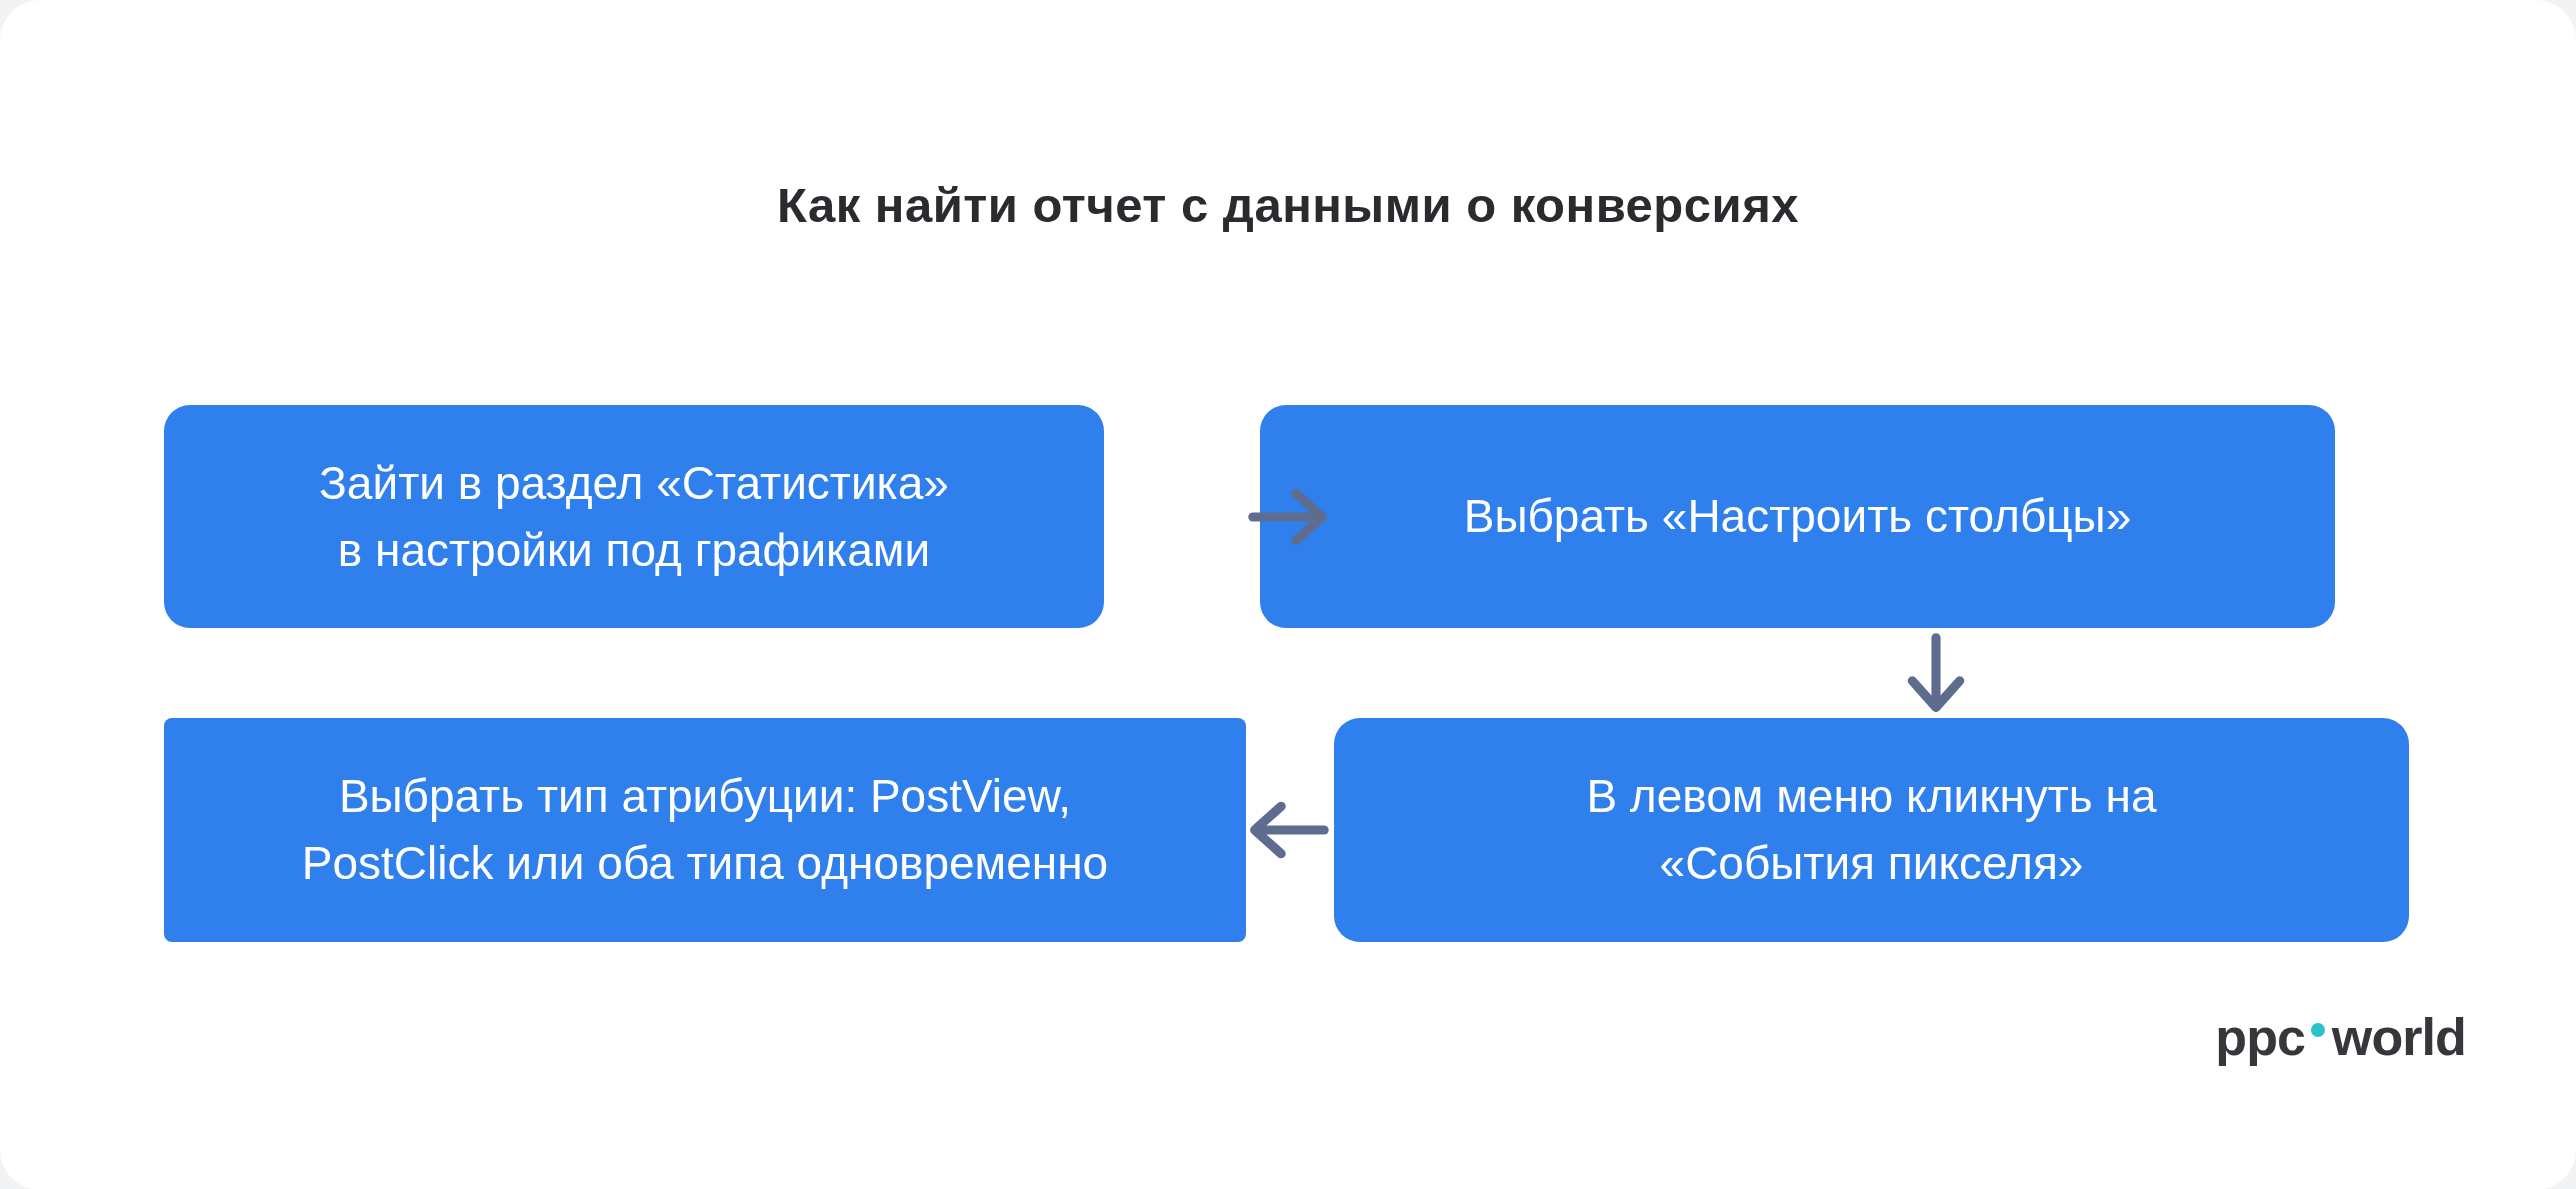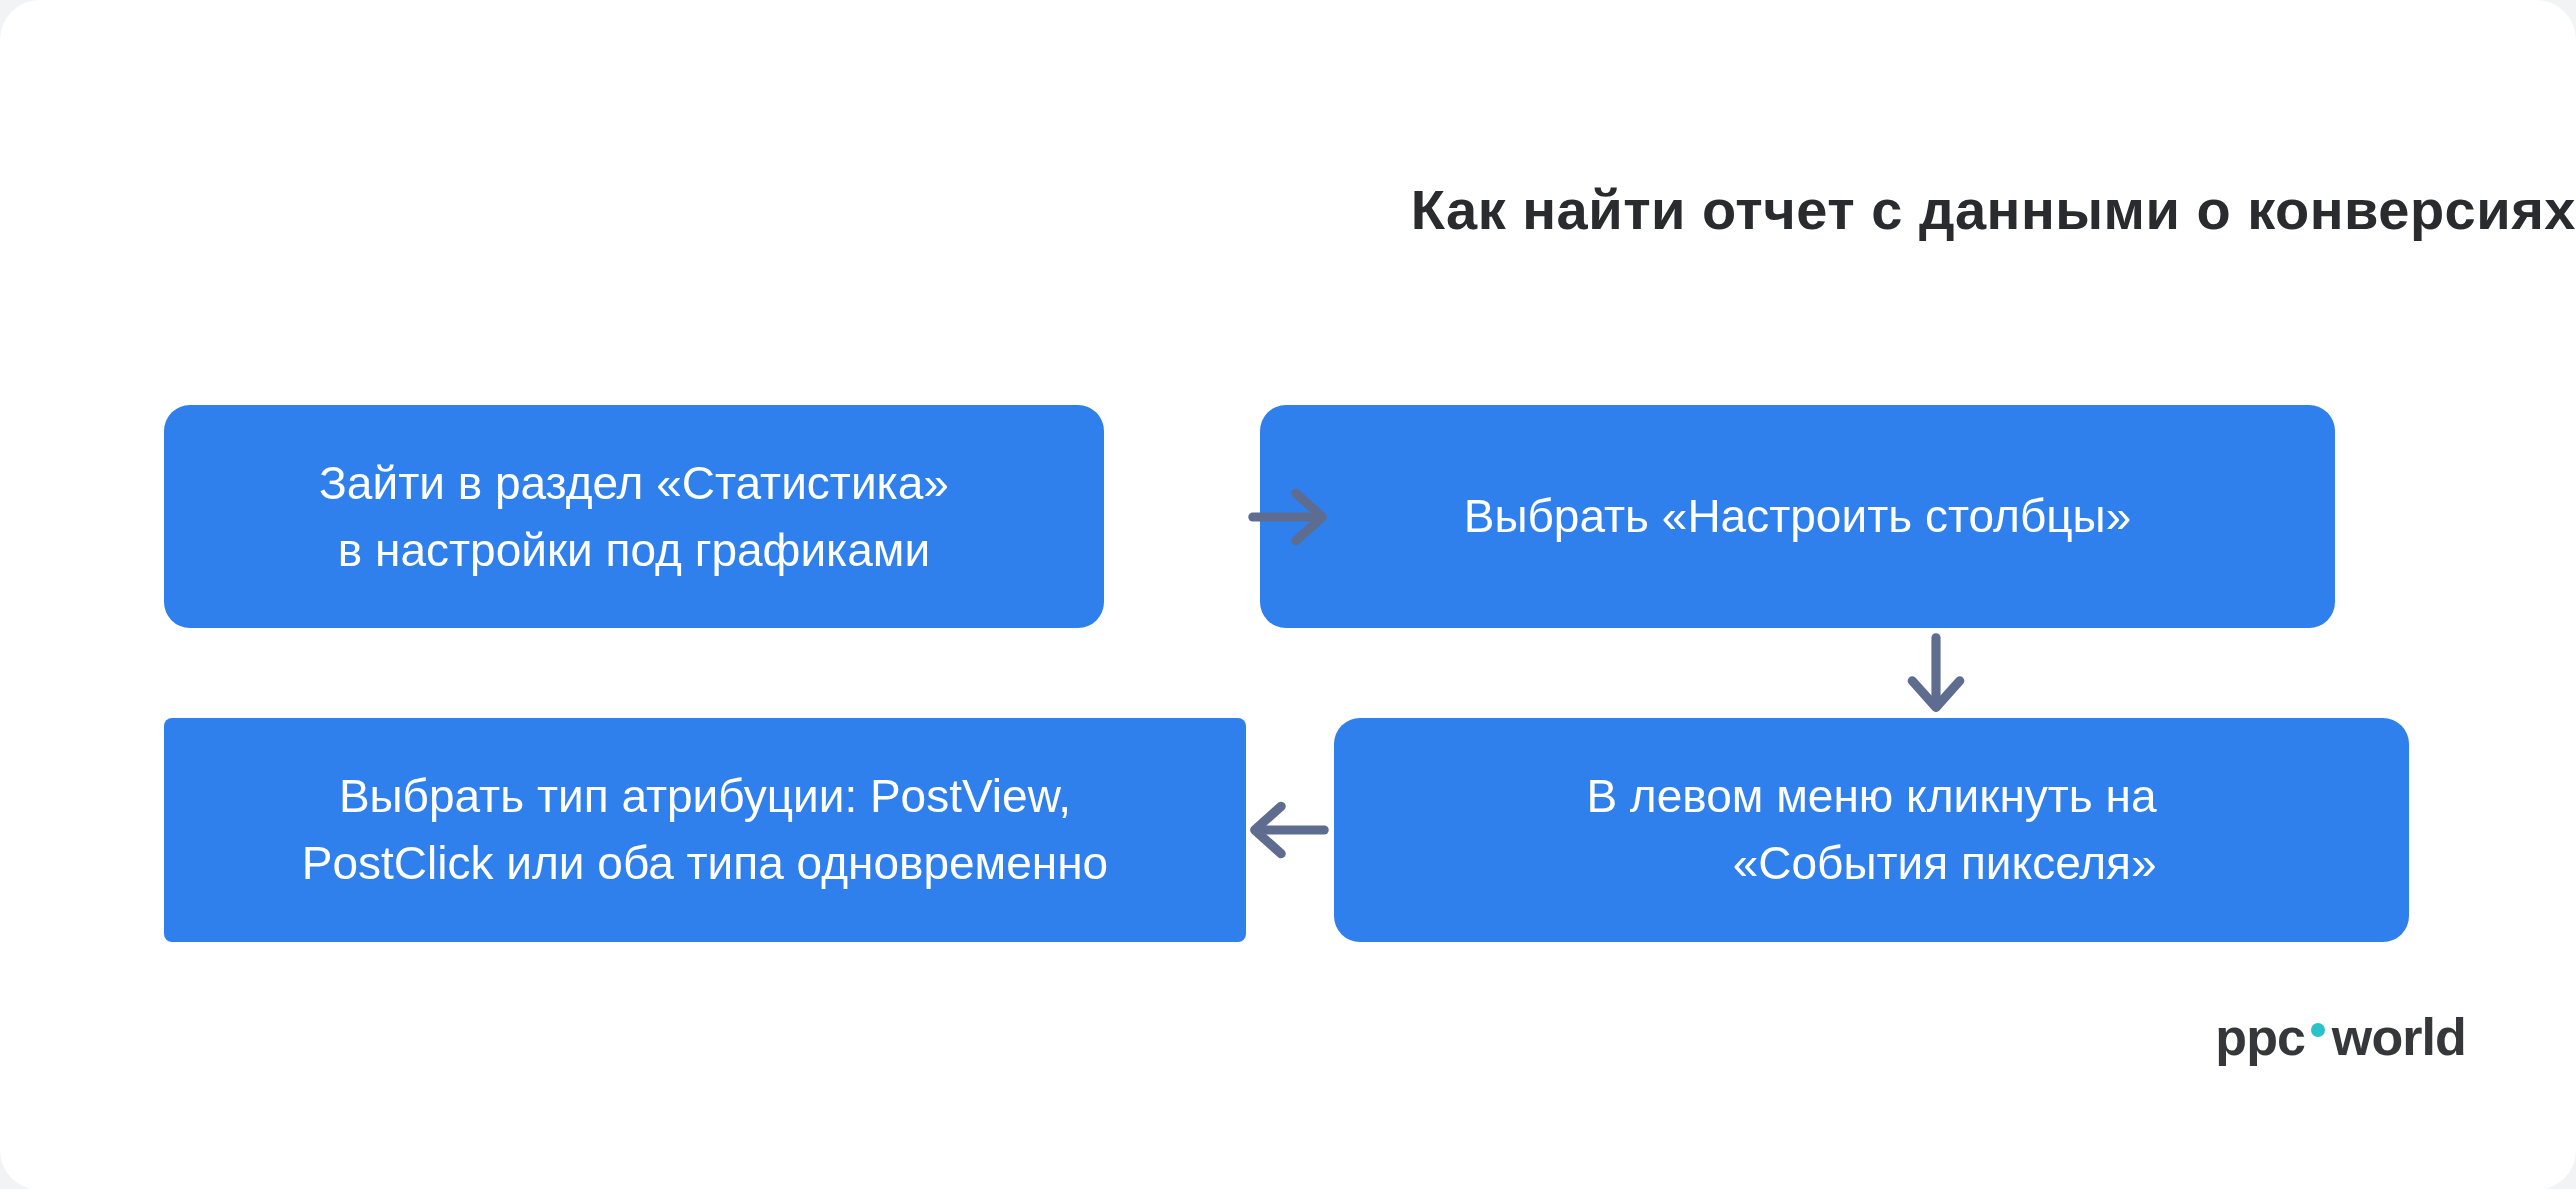--- a/index.html
+++ b/index.html
@@ -16,22 +16,22 @@
     height: 1190px;
     background: var(--card-bg, #ffffff);
     border-radius: 40px;
     overflow: hidden;
   }
   .title {
     position: absolute;
     top: 177px;
     left: 0;
     width: 100%;
-    text-align: right;
-    font-size: 56px;
+    text-align: center;
+    font-size: 49px;
     font-weight: 700;
     letter-spacing: 0.5px;
     color: var(--title-text, #2a2b2f);
   }
   .box {
     position: absolute;
     background: var(--box-blue, #2f80ed);
     border-radius: 26px;
     color: var(--box-text, #ffffff);
     display: flex;
@@ -39,21 +39,21 @@
     justify-content: center;
     text-align: center;
     font-size: 46px;
     line-height: 1.45;
     white-space: pre-line;
     padding: 0 28px;
     box-sizing: border-box;
   }
   .box-1 { left: 164px;  top: 405px; width: 940px; height: 223px; }
   .box-2 { left: 1260px; top: 405px; width: 1075px; height: 223px; }
-  .box-3 { left: 1334px; top: 718px; width: 1075px; height: 224px; text-align: right; }
+  .box-3 { left: 1334px; top: 718px; width: 1075px; height: 224px; }
   .box-4 { left: 164px;  top: 718px; width: 1082px; height: 224px; border-radius: 8px; }
   .arrow { position: absolute; }
   .arrow svg { display: block; }
   .arrow path, .arrow line, .arrow polyline {
     stroke: var(--arrow, #5e6c90);
     stroke-width: 10;
     stroke-linecap: round;
     stroke-linejoin: round;
     fill: none;
   }

